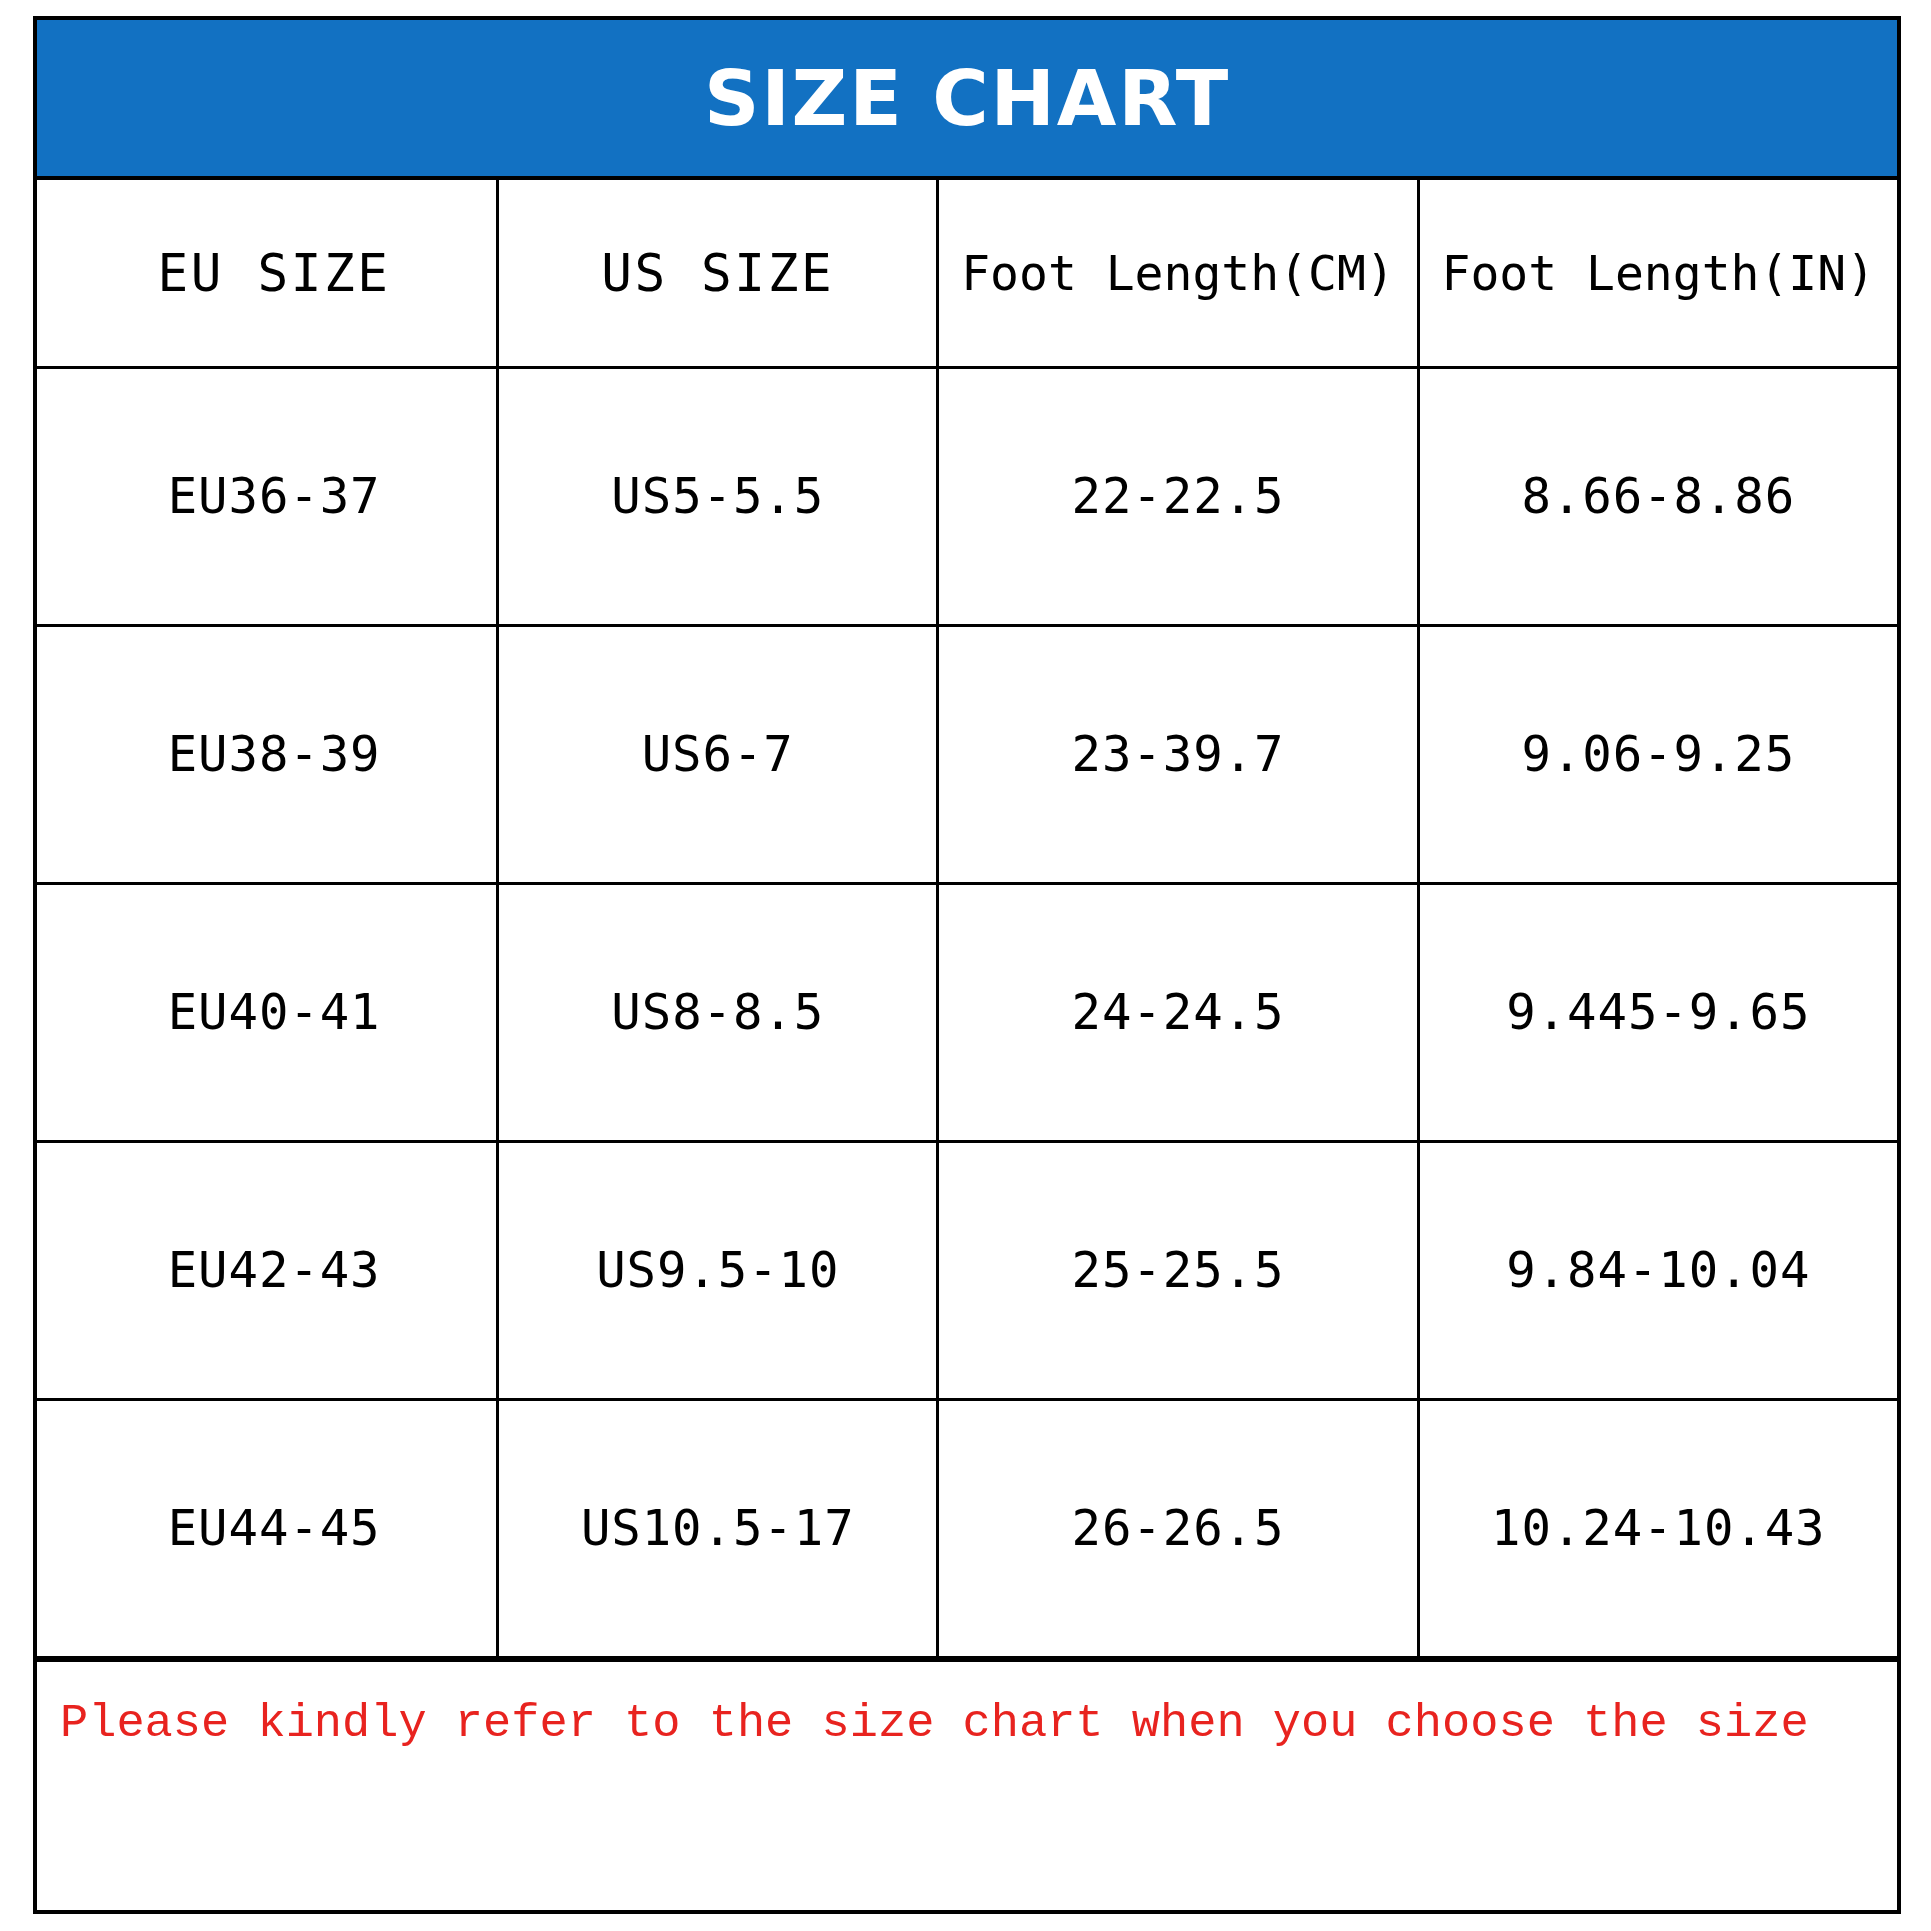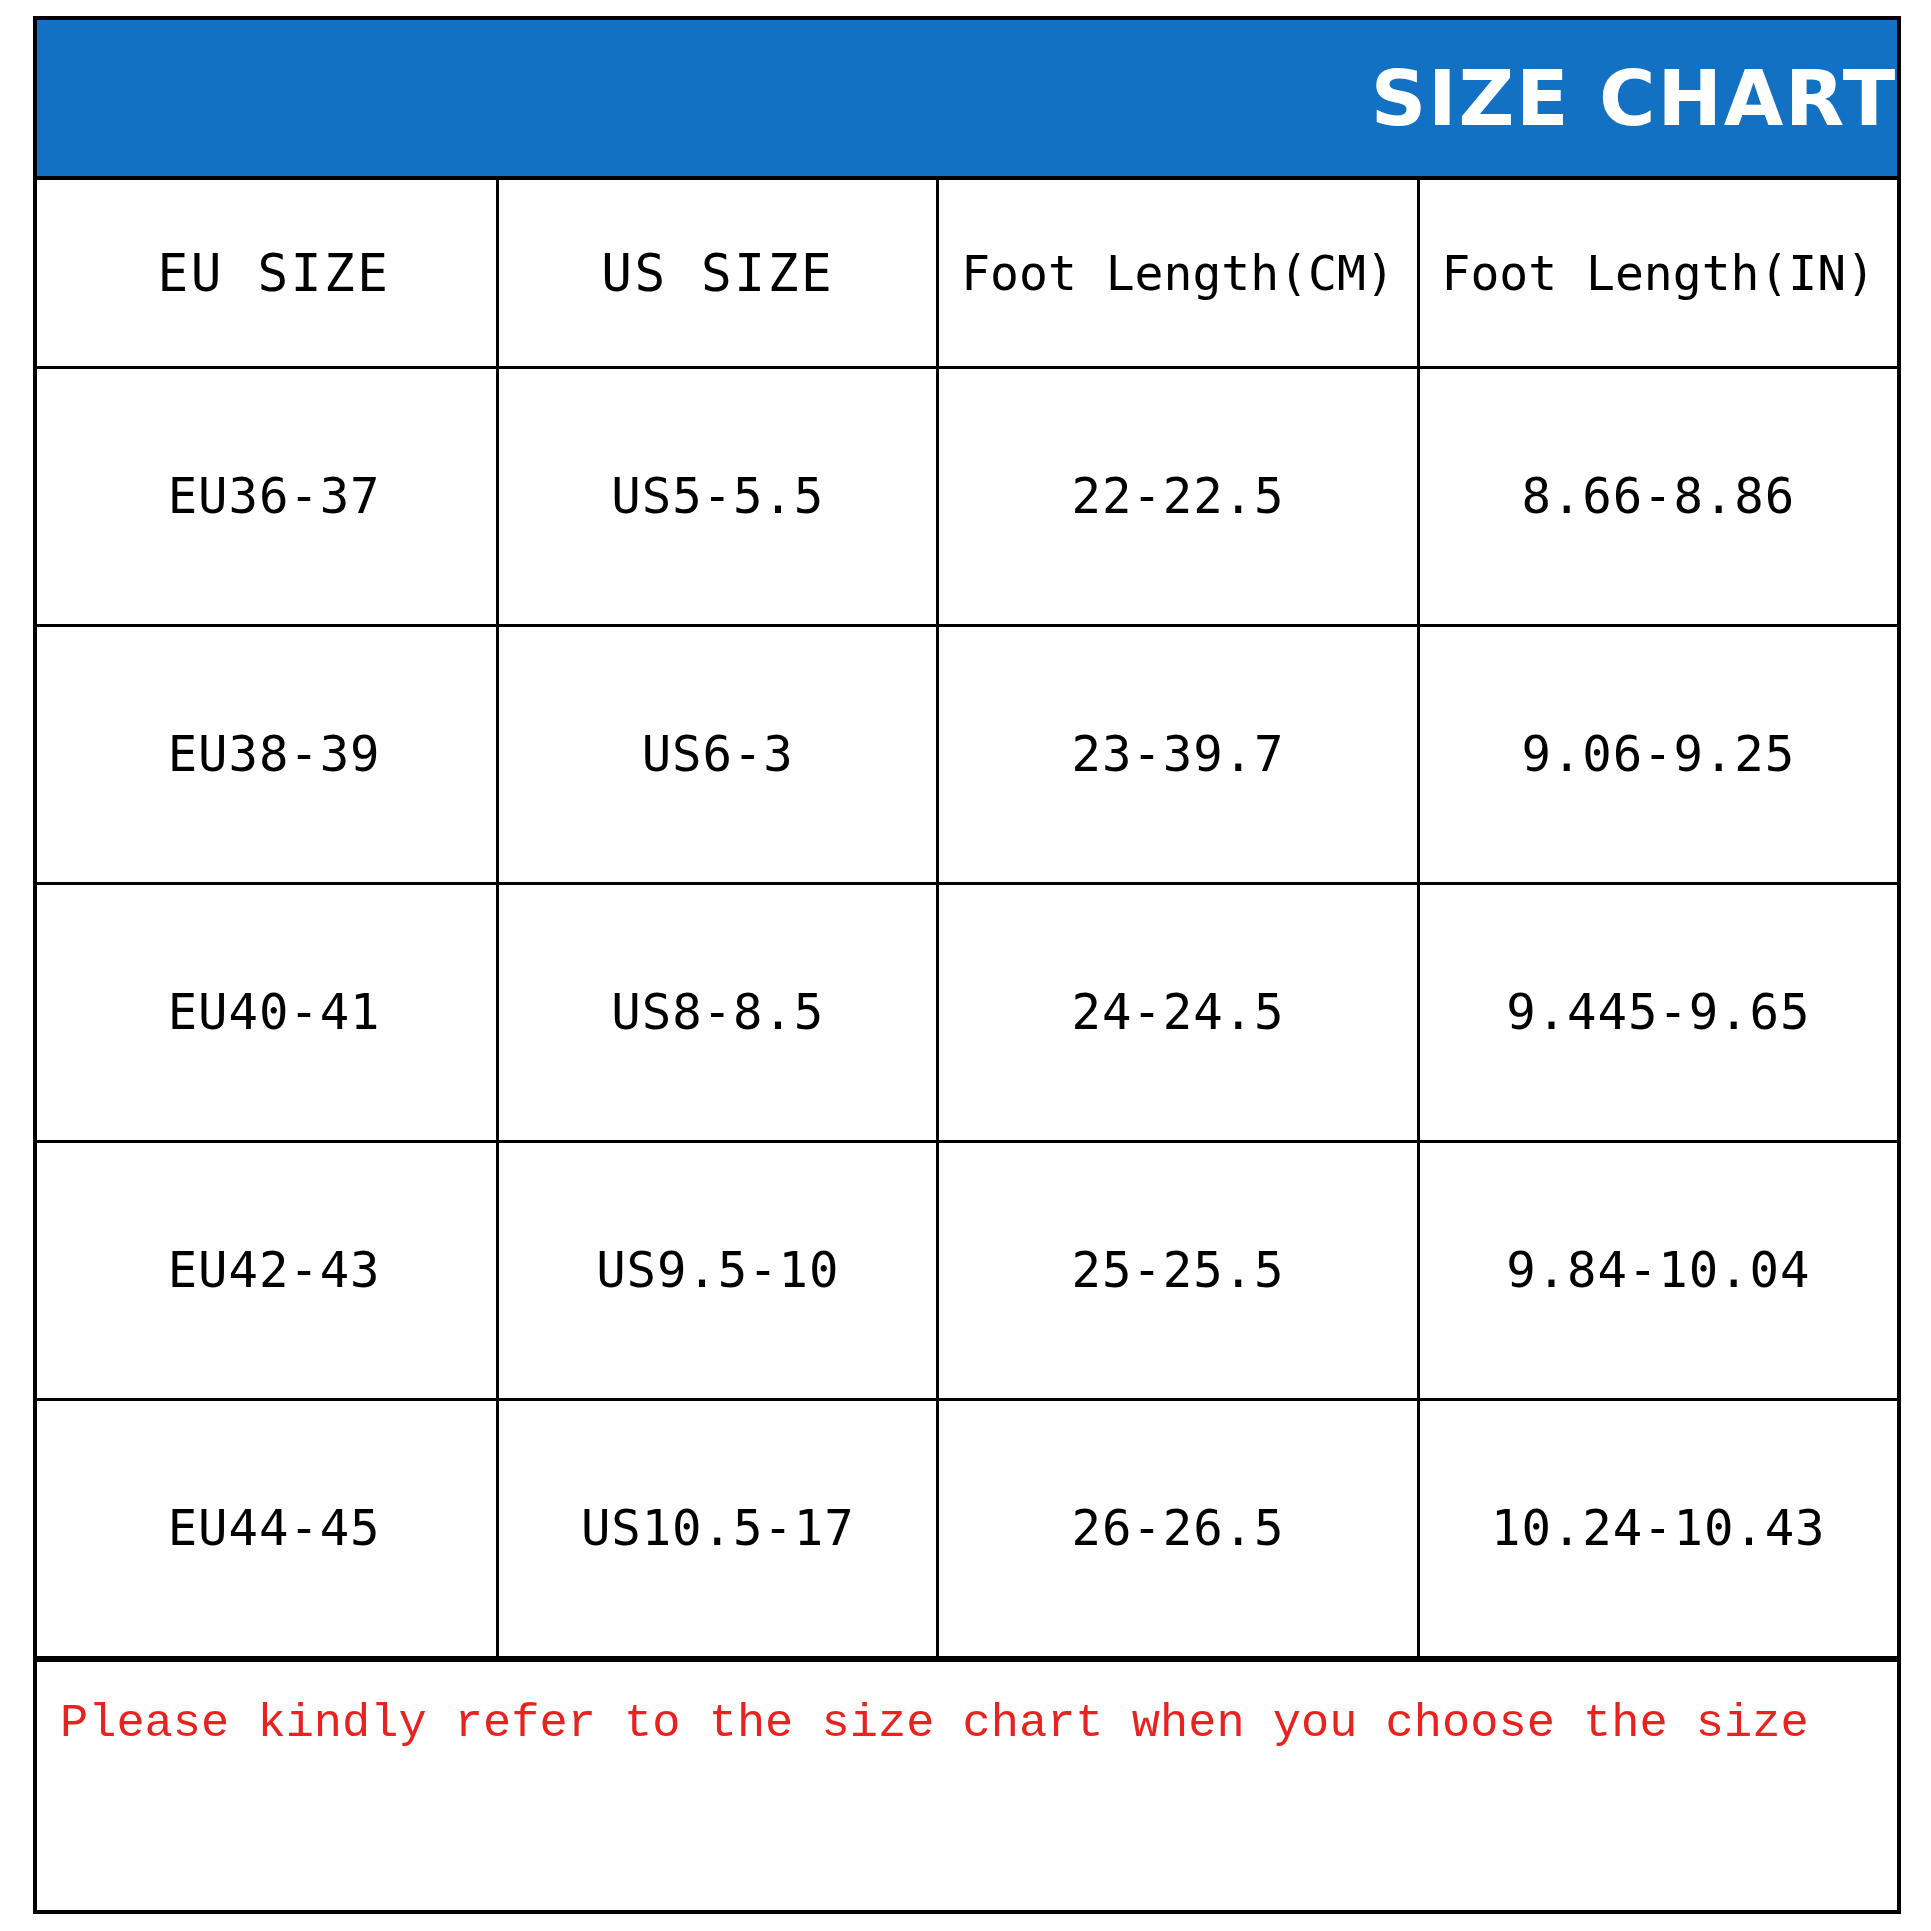--- a/index.html
+++ b/index.html
@@ -28,21 +28,21 @@
     height: 1898px;
     box-sizing: border-box;
     border: 4.4px solid #000000;
     background: #ffffff;
   }
   .title-bar {
     height: 160px;
     background: #1271c2;
     display: flex;
     align-items: center;
-    justify-content: flex-end;
+    justify-content: center;
     border-bottom: 4.4px solid #000000;
     box-sizing: border-box;
   }
   .title-bar .title {
     color: #ffffff;
     font-family: "DejaVu Sans", "Liberation Sans", sans-serif;
     font-weight: bold;
     font-size: 77px;
     letter-spacing: 1.8px;
     line-height: 1;
@@ -119,21 +119,21 @@
 
         <tr class="data-row">
           <td class="col0">EU36-37</td>
           <td class="col1">US5-5.5</td>
           <td class="col2">22-22.5</td>
           <td class="col3">8.66-8.86</td>
         </tr>
 
         <tr class="data-row">
           <td class="col0">EU38-39</td>
-          <td class="col1">US6-3</td>
+          <td class="col1">US6-7</td>
           <td class="col2">23-39.7</td>
           <td class="col3">9.06-9.25</td>
         </tr>
 
         <tr class="data-row">
           <td class="col0">EU40-41</td>
           <td class="col1">US8-8.5</td>
           <td class="col2">24-24.5</td>
           <td class="col3">9.445-9.65</td>
         </tr>

